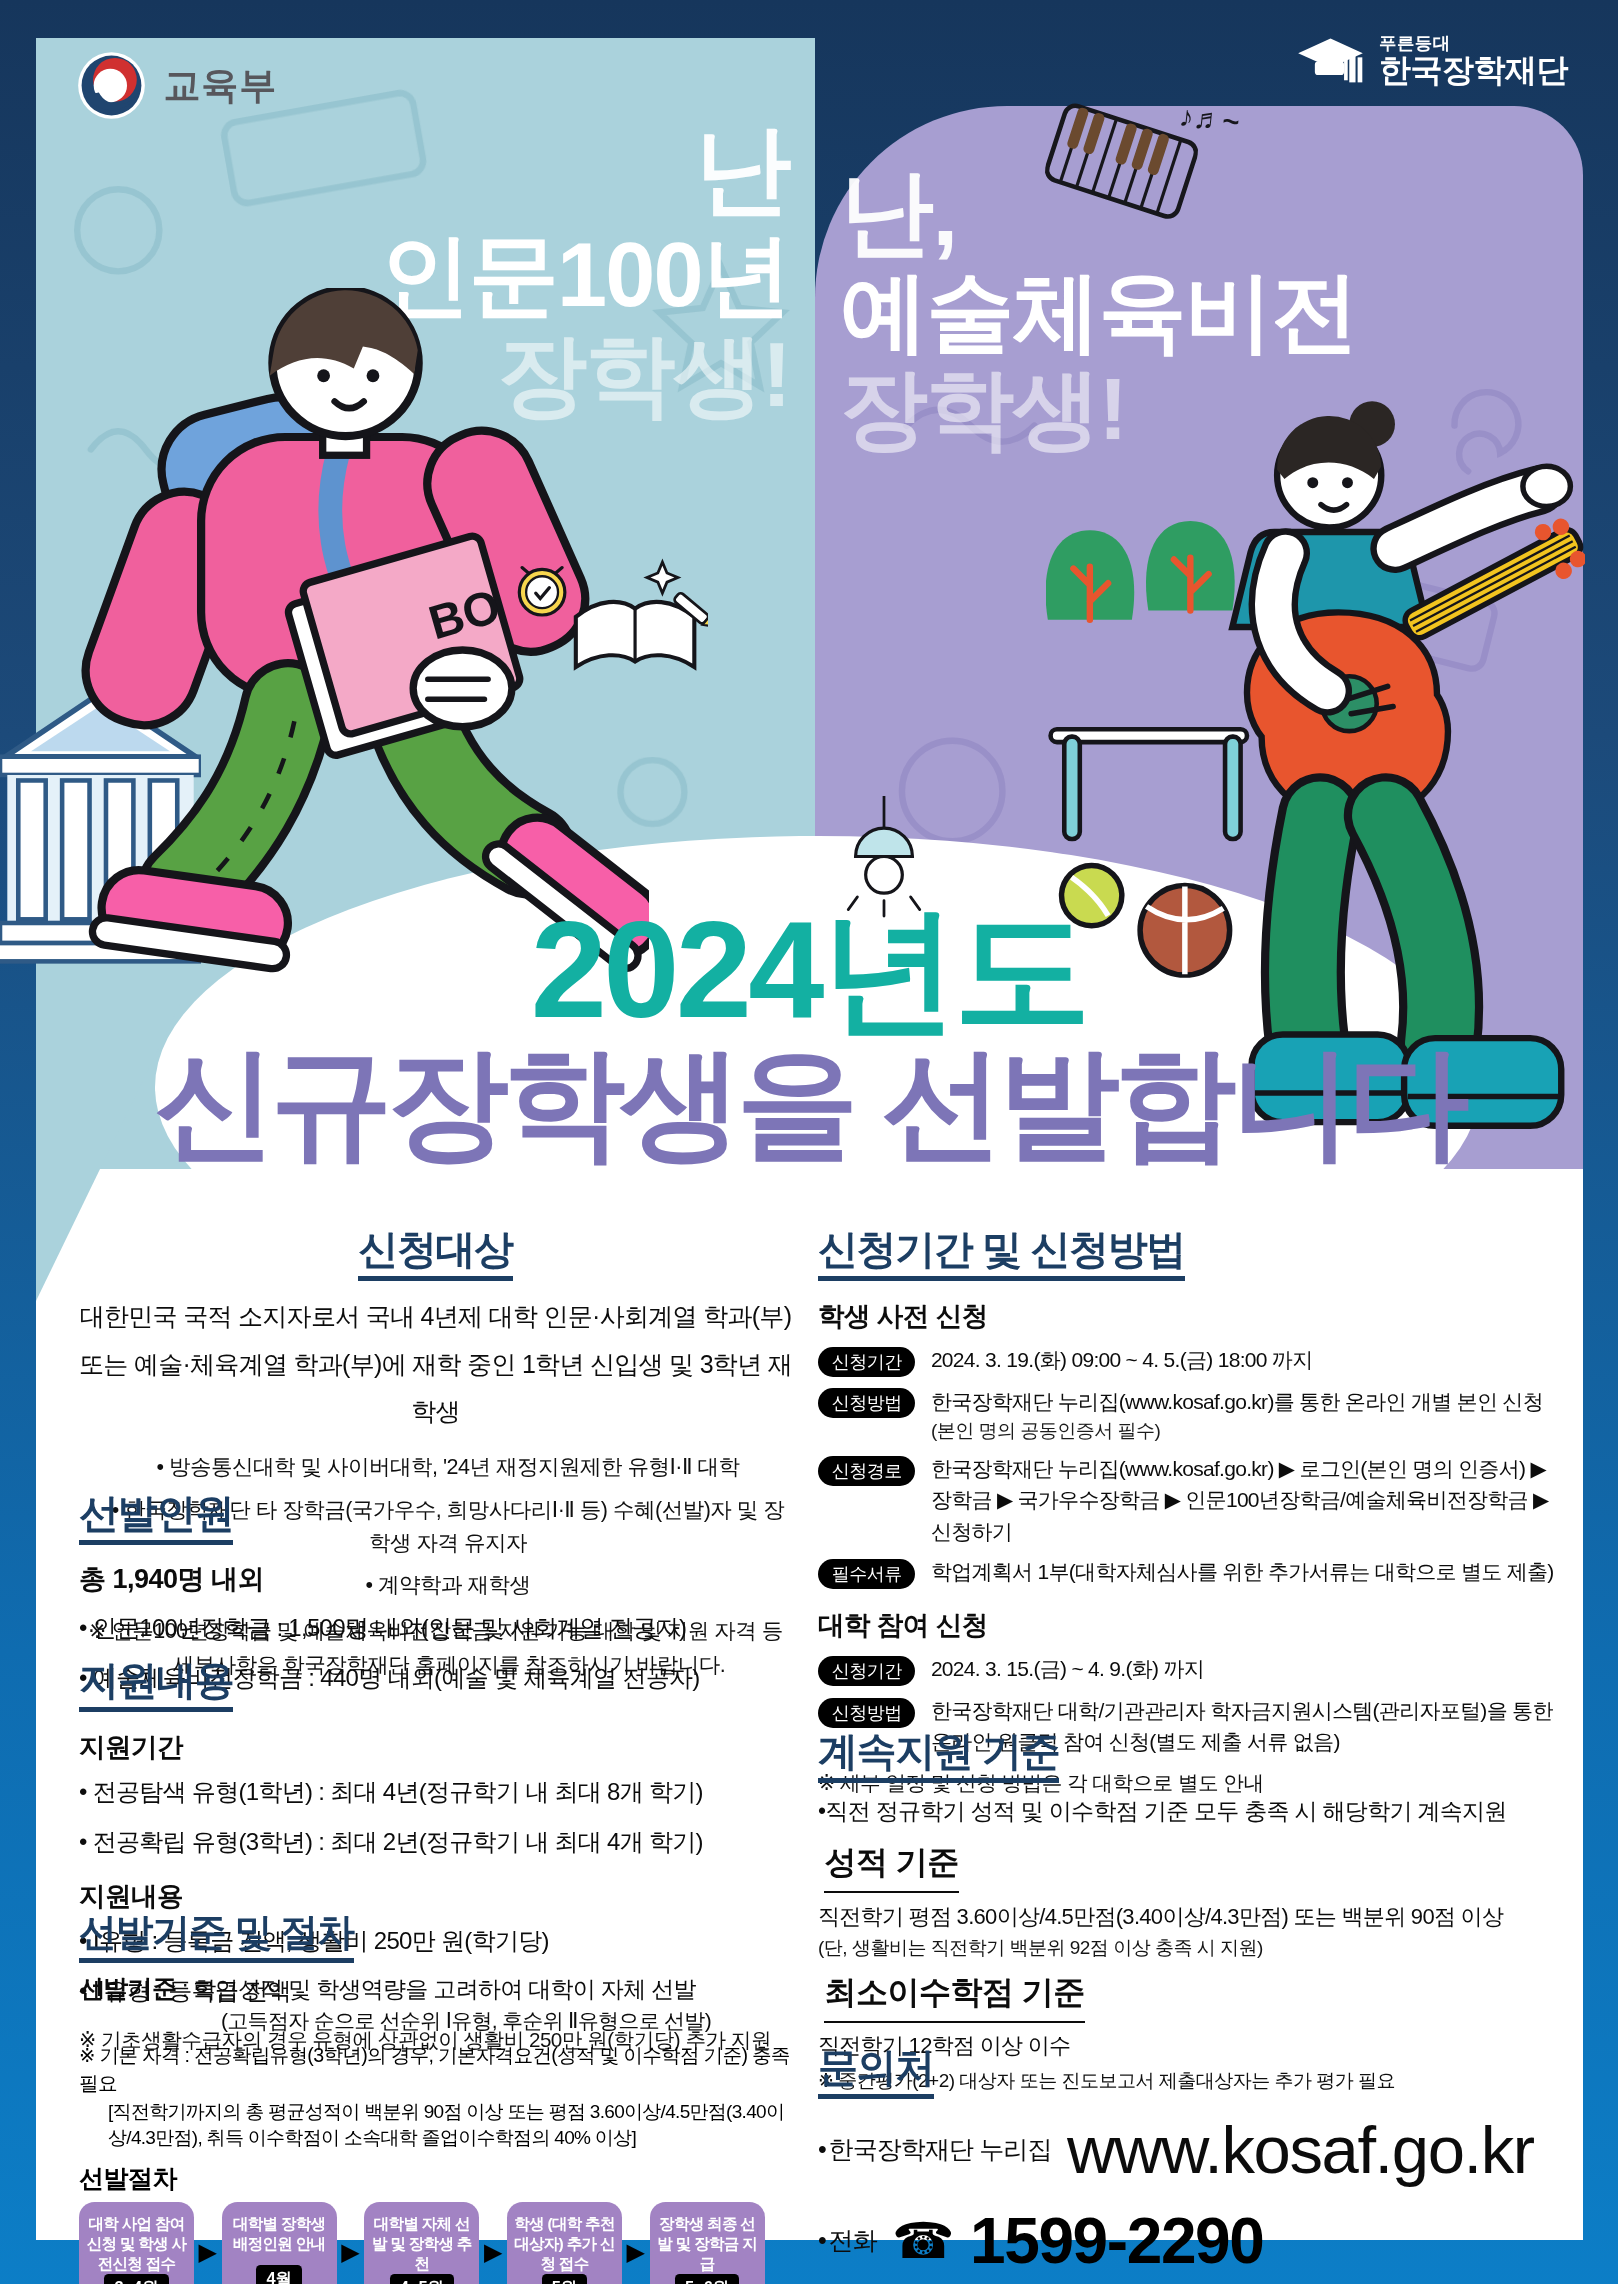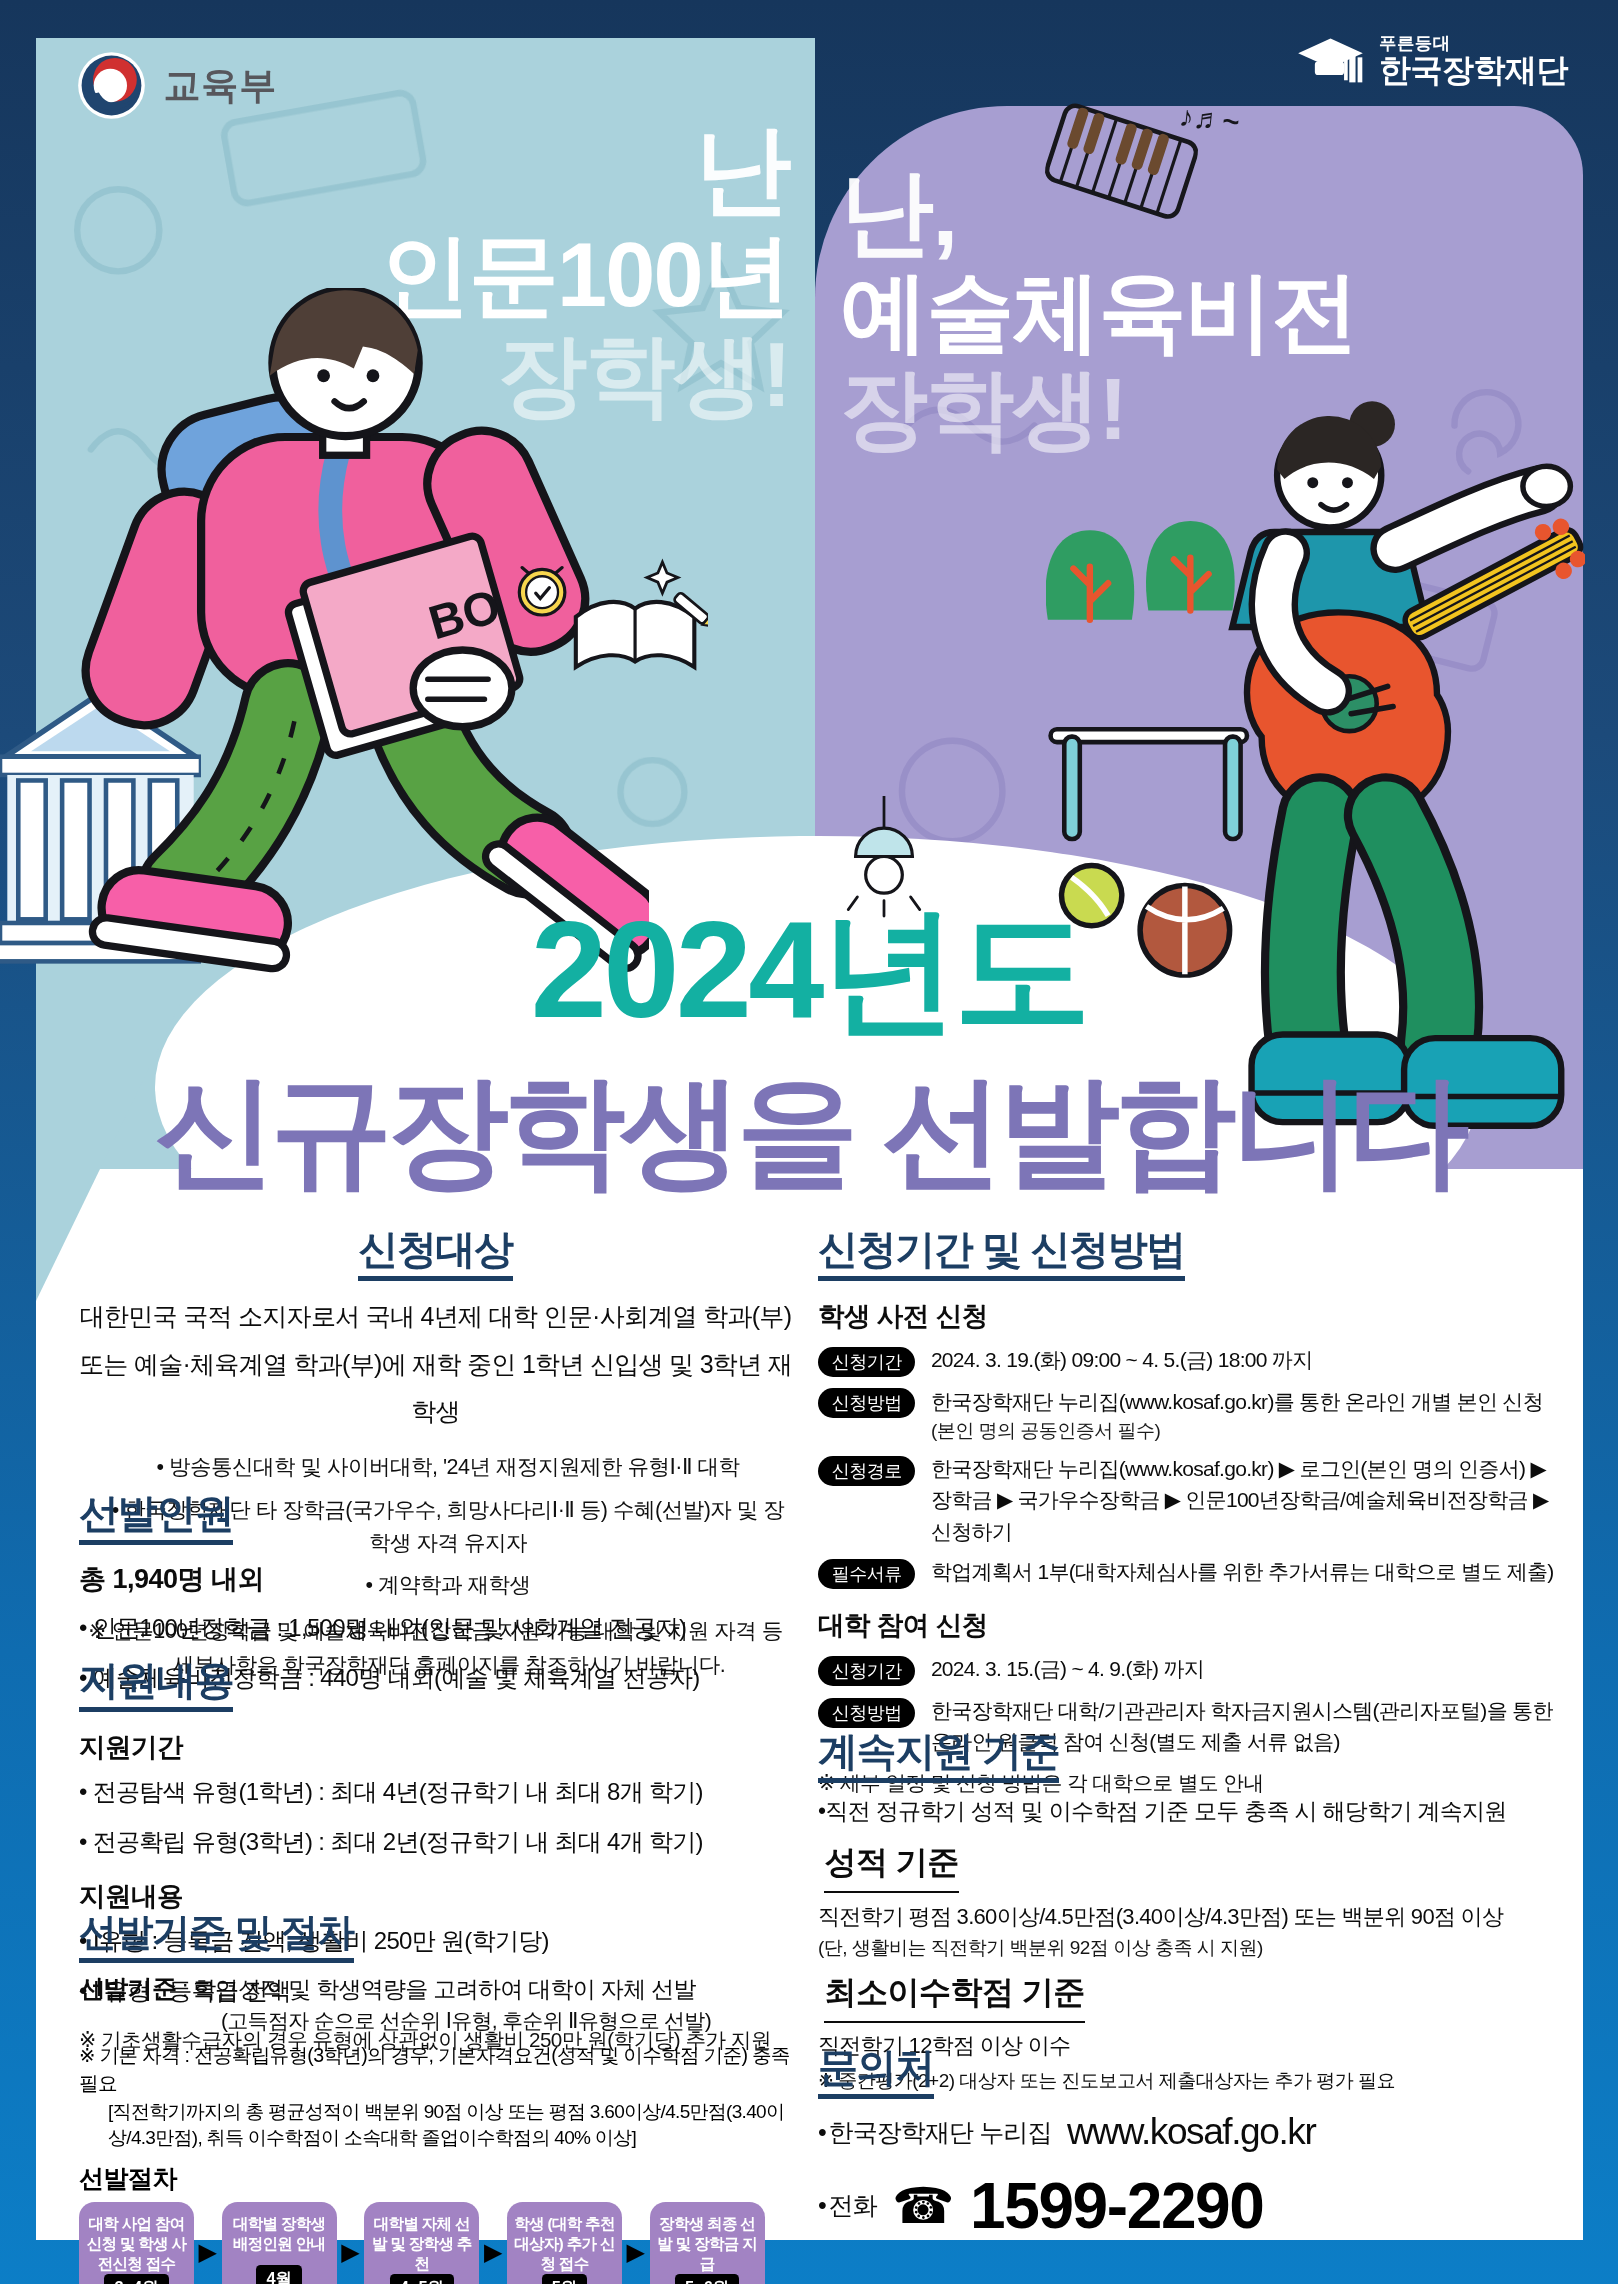--- a/index.html
+++ b/index.html
@@ -52,21 +52,21 @@
   .building{left:0px; top:669px; width:201px;}
   .guitarist{left:1046px; top:384px; width:539px;}
   .piano{left:1046px; top:104px; width:151px; transform:rotate(4deg);}
   .bookclock{left:512px; top:553px; width:196px;}
   .lamp{left:829px; top:796px; width:110px;}
 
   
   .title1{position:absolute; left:0; top:901px; width:100%; text-align:center;
     font-size:137px; font-weight:800; color:var(--teal); letter-spacing:-3.7px; line-height:1;}
   .title2{position:absolute; left:0; top:1042px; width:100%; text-align:center; white-space:nowrap;
-    font-size:122px; font-weight:800; color:var(--title_purple); letter-spacing:-5.5px; line-height:1;margin-top:28px;}
+    font-size:122px; font-weight:800; color:var(--title_purple); letter-spacing:-5.5px; line-height:1;}
 
   
   .content{position:absolute; left:0; top:0; width:100%; height:100%;}
   .col{position:absolute; top:1229px;}
   .col-left{left:79px; width:713px;}
   .col-right{left:818px; width:749px;}
   .sec{position:absolute; left:0; width:100%;}
   .sec-target{top:0;text-align:center;} .sec-count{top:264px;} .sec-support{top:431px;} .sec-criteria{top:684px;}
   .sec-method{top:0;} .sec-continue{top:502px;} .sec-contact{top:818px;}
 
@@ -120,21 +120,21 @@
   .kv-intro::before{content:"\2022";}
   .kv-sub{display:inline-block; font-size:32px; font-weight:800; color:#0c0c0c; letter-spacing:-0.5px;
     border-bottom:2.7px solid #0c0c0c; padding-bottom:6px; margin:2.7px 0 8.2px 6.4px;}
   .kv-text{font-size:22px; line-height:1.4; letter-spacing:-0.7px; color:#0c0c0c; margin-bottom:2.7px;}
   .kv-small{font-size:19px; line-height:1.4; letter-spacing:-0.5px; color:#151515; margin-bottom:6.4px;}
   .kv-note{font-size:19px; letter-spacing:-0.5px; color:#101010; margin-top:6.4px;}
 
   .contact-row{display:flex; align-items:center; gap:15.5px; margin-bottom:15.5px;}
   .c-label{font-size:25px; letter-spacing:-0.9px; color:#0c0c0c; white-space:nowrap;}
   .c-label::before{content:"\2022"; margin-right:2.7px;}
-  .c-web{font-size:37px; letter-spacing:-1.4px; color:#0c0c0c;text-align:right;}
+  .c-web{font-size:67px; letter-spacing:-1.4px; color:#0c0c0c;text-align:right;}
   .phone-icon{font-size:50px; line-height:1; color:#000;}
   .c-tel{font-size:64px; font-weight:800; letter-spacing:-1.4px; color:#000;}
 </style>
 </head>
 <body>
 
 <div class="poster">
 
   <div class="panel panel-left">
     <svg class="doodles" viewBox="0 0 1706 2926">

